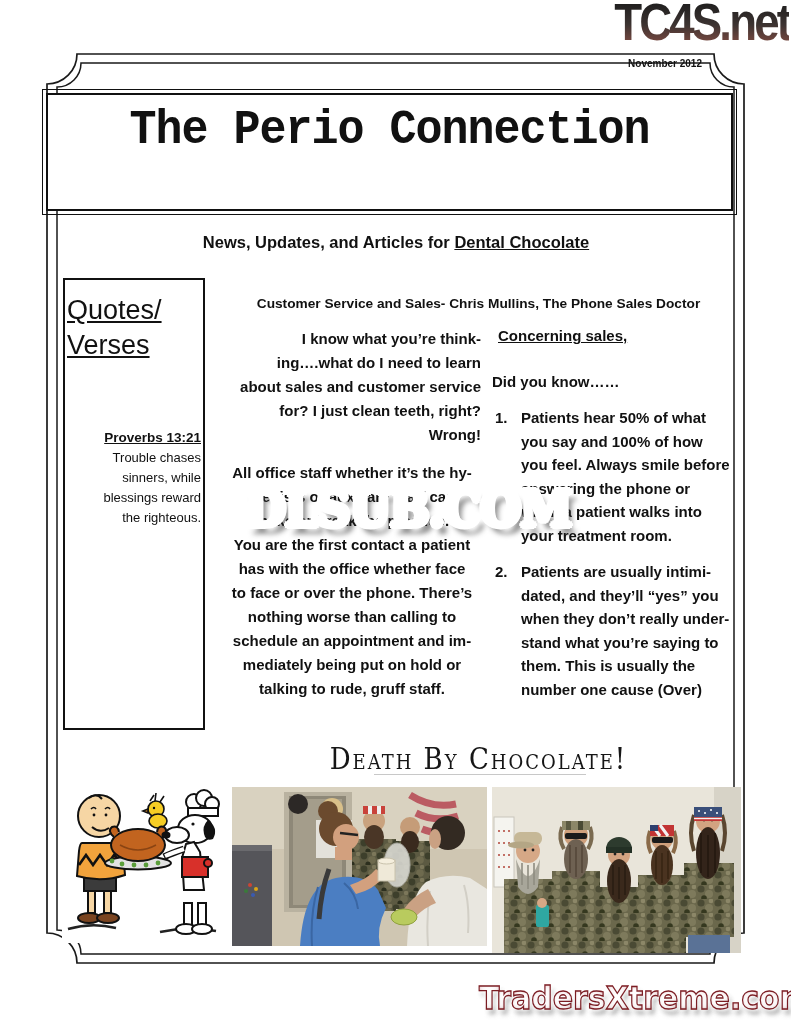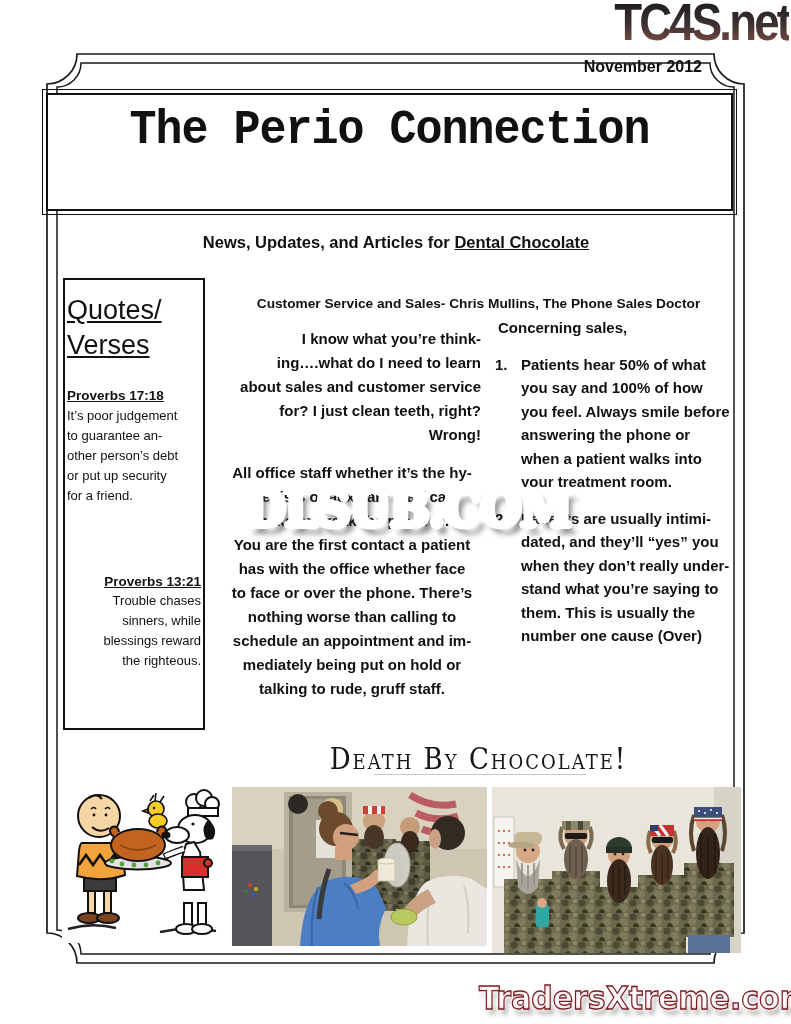--- a/index.html
+++ b/index.html
@@ -11,21 +11,21 @@
 
   
   .tc4s {
     position:absolute; top:-8px; right:2px; z-index:6;
     font-family:"Liberation Sans", sans-serif; font-weight:bold;
     font-size:48px; letter-spacing:-3px;
     background:linear-gradient(180deg,#1d1d1d 15%,#3c3331 55%,#8a4f45 95%);
     -webkit-background-clip:text; background-clip:text; color:transparent;
     transform:scale(0.95,1.08); transform-origin:top right;
   }
-  .date { position:absolute; top:58px; right:89px; font-size:16px; font-weight:bold; z-index:3; }
+  .date { position:absolute; top:58px; right:89px; font-size:10px; font-weight:bold; z-index:3; }
 
   
   .title-box {
     position:absolute; left:46px; top:93px; width:687px; height:118px;
     box-sizing:border-box; border:2px solid #111; outline:1px solid #111; outline-offset:3px;
     background:#fff; text-align:center; z-index:2;
   }
   .presents { margin-top:9px; font-size:17px; font-weight:bold; text-decoration:underline; }
   .main-title {
     margin-top:8px; font-family:"Liberation Mono", monospace; font-weight:bold;
@@ -58,21 +58,21 @@
   .col-left {
     position:absolute; left:223px; top:319px; width:258px; z-index:2;
     font-size:15px; font-weight:bold; line-height:24px;
   }
   .col-left .p1 { text-align:right; white-space:pre-line; margin:8px 0 14px 0; }
   .col-left .p2 { text-align:center; white-space:pre-line; margin:0; }
   .col-right {
     position:absolute; left:492px; top:316px; width:242px; z-index:2;
     font-size:15px; font-weight:bold; line-height:23.5px;
   }
-  .col-right .intro1 { margin:0 0 0 6px; }
+  .col-right .intro1 { margin:8px 0 0 6px;text-decoration:underline; }
   .col-right .intro2 { margin:22px 0 0 0; }
   .num-item { display:flex; margin-top:13px; }
   .num-item .num { flex:none; width:26px; padding-left:3px; }
   .num-item .txt { white-space:pre-line; }
 
   
   .dlsub {
     position:absolute; left:245px; top:480px; z-index:5;
     font-family:"DejaVu Serif", serif; font-weight:bold; font-size:47px; letter-spacing:-1px;
     background:linear-gradient(180deg,#e23c3c 10%,#c01c22 55%,#9c1418 95%);
@@ -127,28 +127,20 @@
     <div class="main-title">The Perio Connection</div>
   </div>
 
   <div class="subtitle">
     <span>News, Updates, and Articles for </span><span class="u">Dental Chocolate</span>
   </div>
 
   <div class="quotes-box">
     <div class="quotes-title">Quotes/
 Verses</div>
-    <div class="quote quote1">
-      <div class="quote-ref">Proverbs 17:18</div>
-      <div class="quote-text">It’s poor judgement
-to guarantee an-
-other person’s debt
-or put up security
-for a friend.</div>
-    </div>
     <div class="quote quote2">
       <div class="quote-ref">Proverbs 13:21</div>
       <div class="quote-text">Trouble chases
 sinners, while
 blessings reward
 the righteous.</div>
     </div>
   </div>
 
   <div class="article-heading">
@@ -168,20 +160,21 @@
 has with the office whether face
 to face or over the phone. There’s
 nothing worse than calling to
 schedule an appointment and im-
 mediately being put on hold or
 talking to rude, gruff staff.</p>
   </div>
 
   <div class="col-right">
     <div class="intro1">Concerning sales,</div>
+    <div class="intro2">Did you know……</div>
     <div class="num-item">
       <span class="num">1.</span>
       <span class="txt">Patients hear 50% of what
 you say and 100% of how
 you feel. Always smile before
 answering the phone or
 when a patient walks into
 your treatment room.</span>
     </div>
     <div class="num-item">

